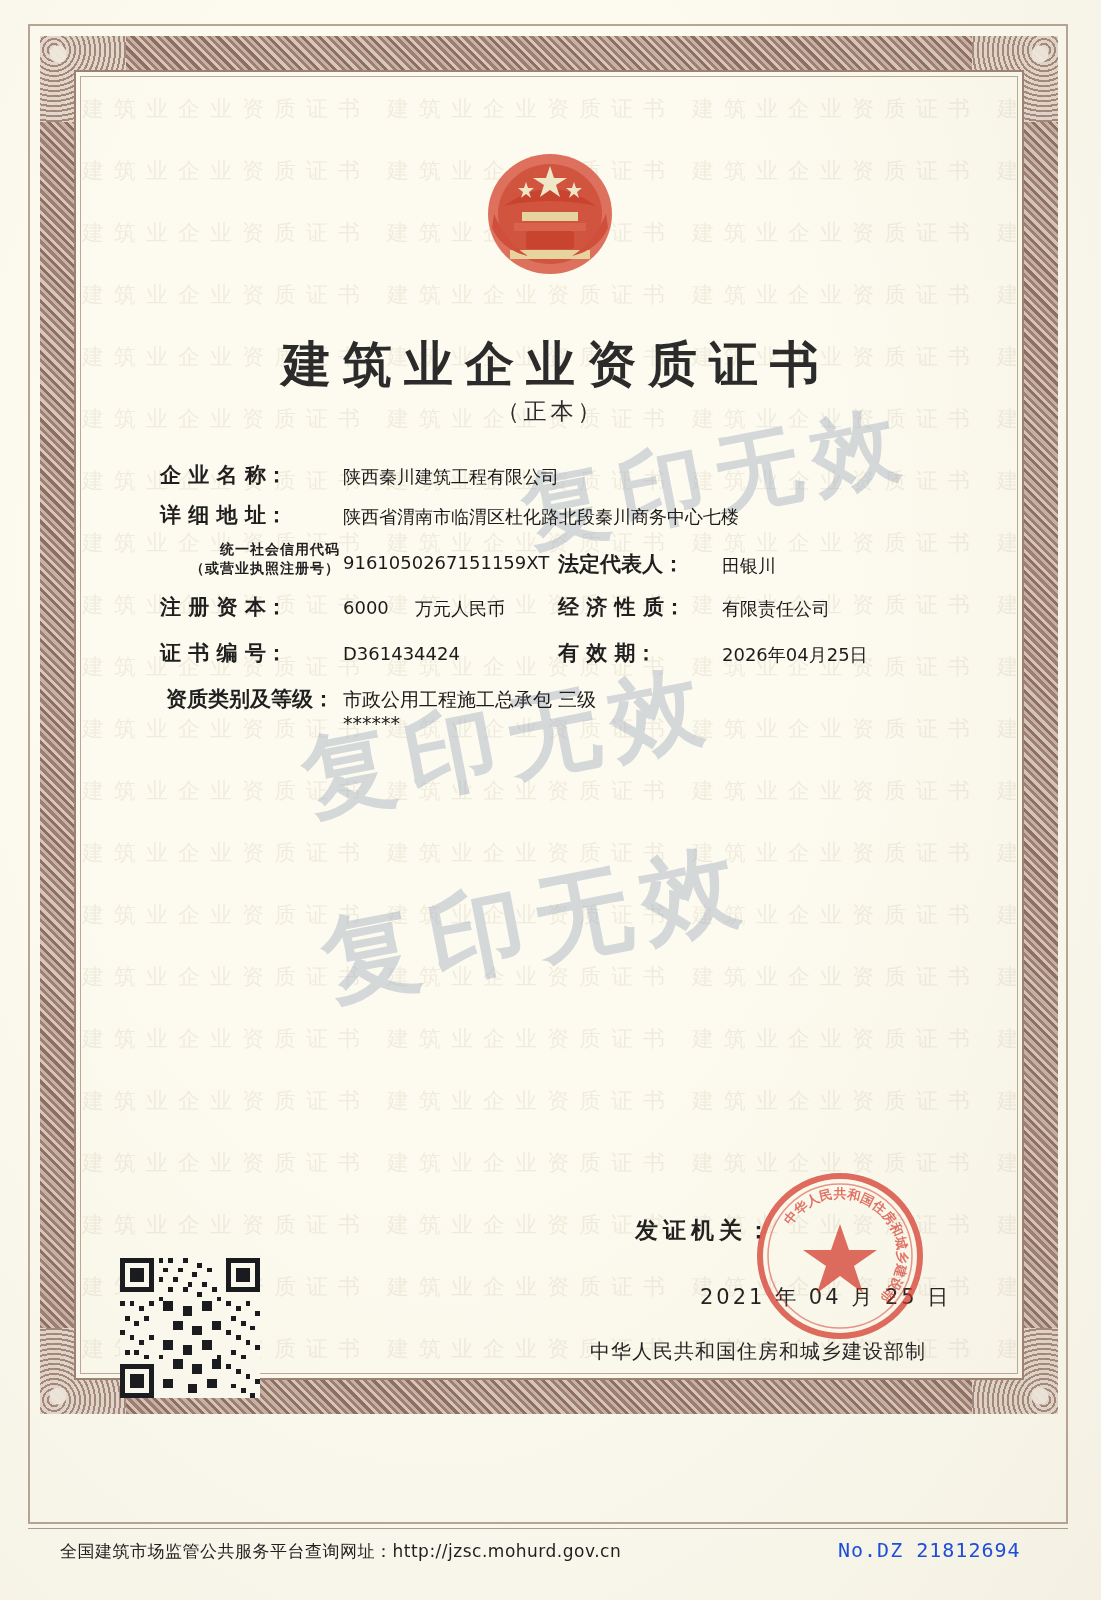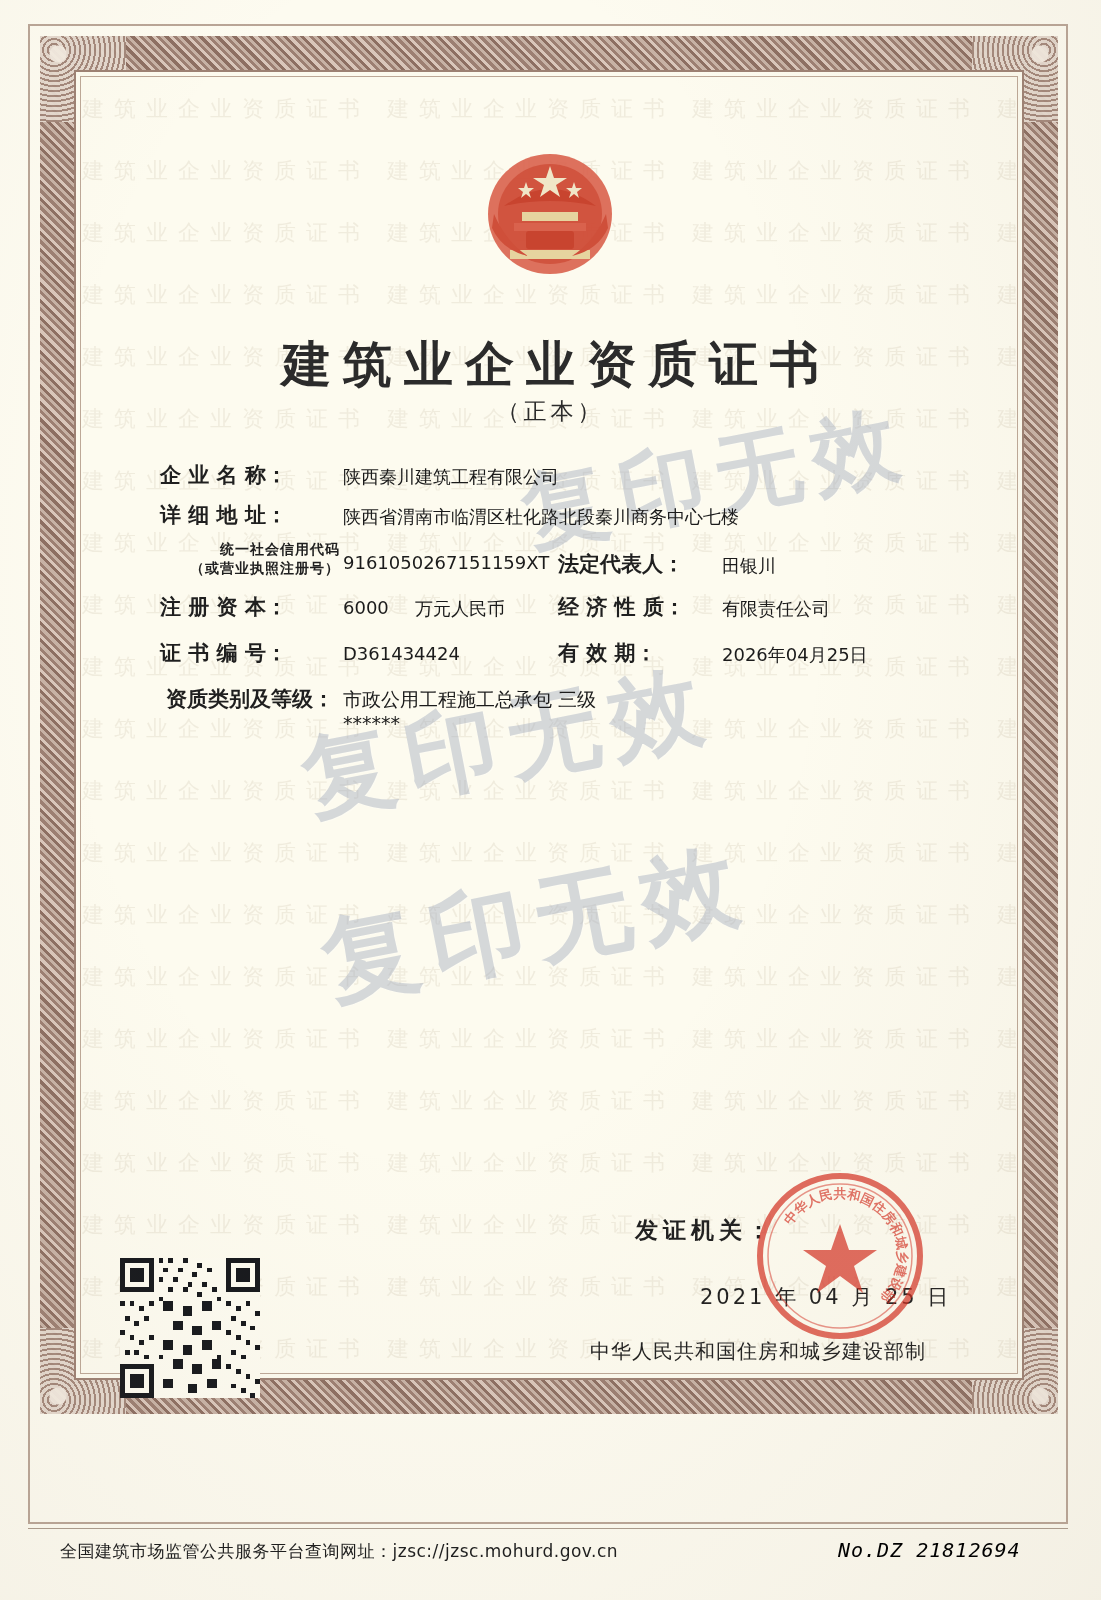--- a/index.html
+++ b/index.html
@@ -237,23 +237,22 @@
     font-family: "DejaVu Sans", sans-serif;
     font-size: 17px;
     color: #1f1f1f;
     letter-spacing: .5px;
   }
   .footer-right {
     position: absolute;
     left: 838px; top: 1538px;
     font-family: "DejaVu Sans Mono", monospace;
     font-size: 20px;
-    color: #000000;
+    color: #1d4ed8;
     letter-spacing: 1px;
-    font-style: italic;
   }
 
   .shade {
     position: absolute;
     left: 0; top: 0; width: 1101px; height: 1600px;
     background: radial-gradient(ellipse at 40% 35%, rgba(255,255,255,0) 40%, rgba(160,140,120,.10) 100%);
     pointer-events: none;
   }
 </style>
 </head>
@@ -490,14 +489,14 @@
         <rect x="8" y="20" width="1" height="1"></rect>
           <rect x="20" y="20" width="1" height="1"></rect>
       </g>
     </svg>
   </div>
 
   <div class="shade"></div>
 </div>
 
 <div class="footer-rule"></div>
-<div class="footer-left">全国建筑市场监管公共服务平台查询网址：jzsc://jzsc.mohurd.gov.cn</div>
+<div class="footer-left">全国建筑市场监管公共服务平台查询网址：http://jzsc.mohurd.gov.cn</div>
 <div class="footer-right">No.DZ 21812694</div>
 
 </body></html>

